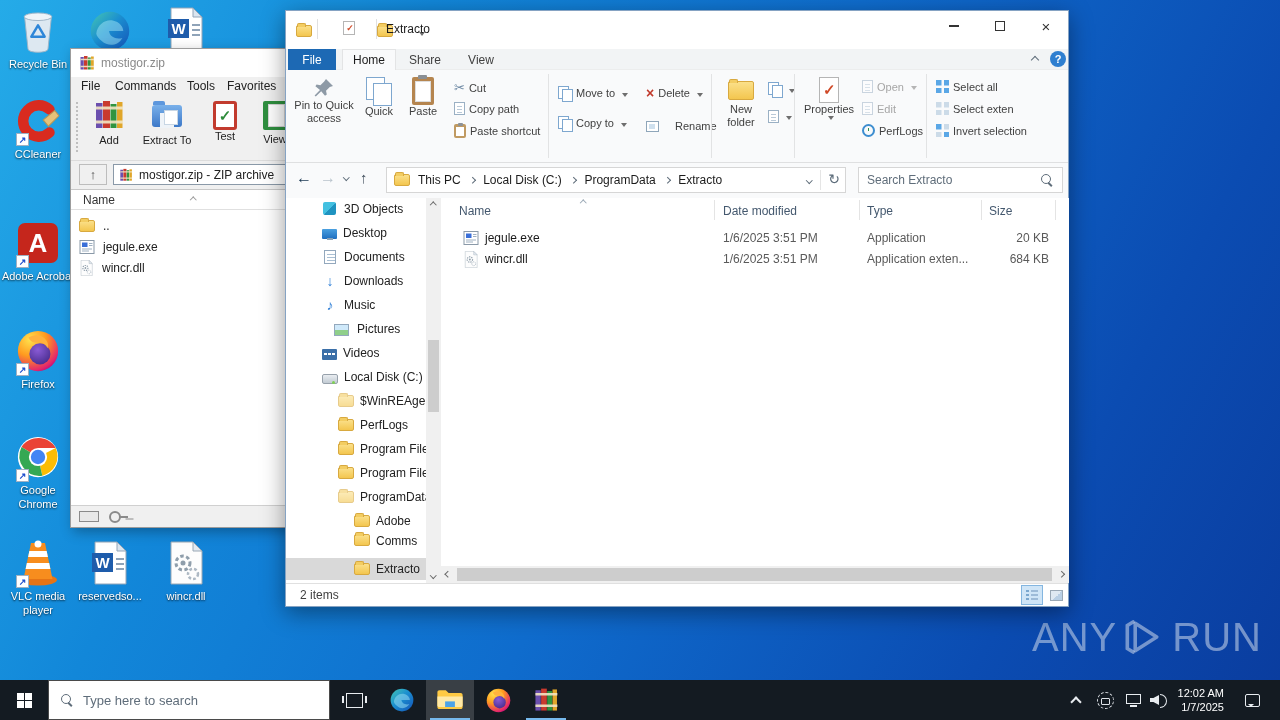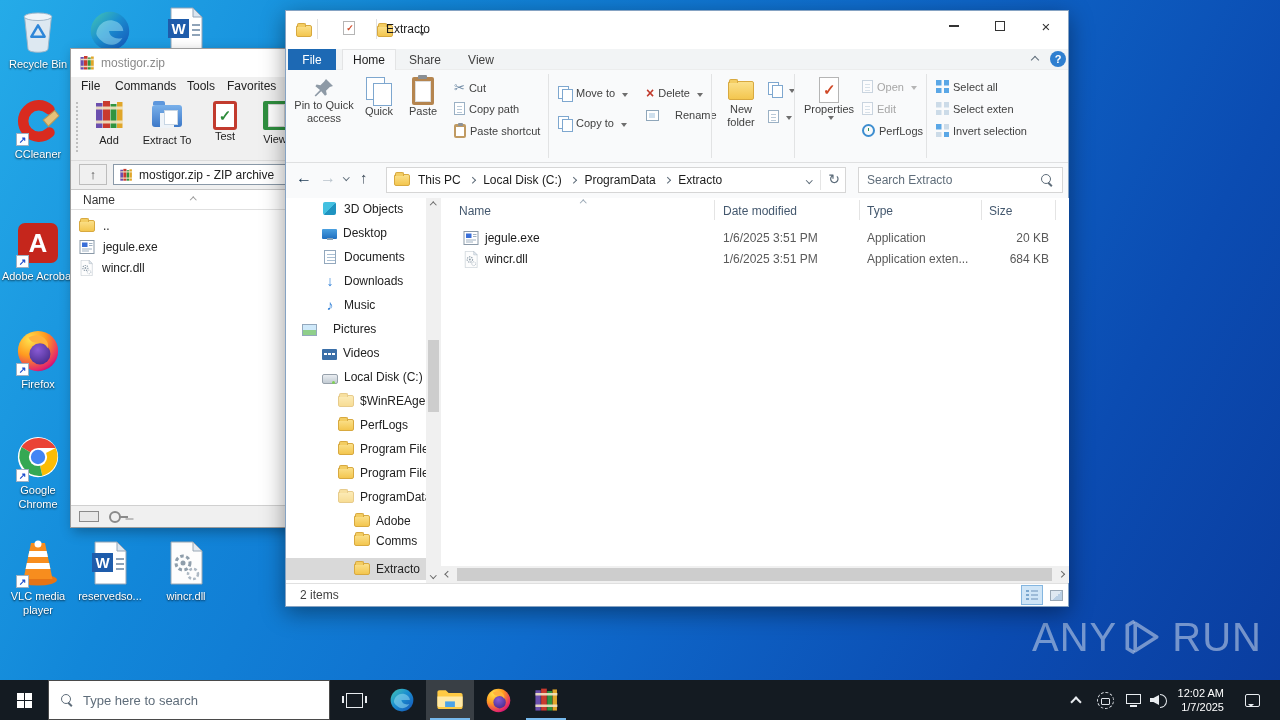--- a/index.html
+++ b/index.html
@@ -476,21 +476,21 @@
       <div class="rsm" style="left:272px;top:46px;">
         <span class="mi-pages"></span>
         <span>Copy to</span>
           <span class="car"></span>
       </div>
       <div class="rsm" style="left:360px;top:16px;">
         <span style="color:#c0392b;font-weight:bold;font-size:14px;line-height:1;">×</span>
         <span>Delete</span>
           <span class="car"></span>
       </div>
-      <div class="rsm" style="left:360px;top:39px;gap:16px;">
+      <div class="rsm" style="left:360px;top:50px;gap:16px;">
         <span class="mi-rename"></span>
         <span>Rename</span>
       </div>
       <div class="rgrouplbl" style="left:285px;">Organize</div>
       <div class="rdiv" style="left:425px;top:4px;"></div>
 
       <div class="rbig" style="left:432px;top:7px;width:46px;">
         <span class="fold big" style="margin-top:4px;"></span>
         <span style="margin-top:3px;">New folder</span>
       </div>
@@ -581,21 +581,21 @@
           <span style="white-space:nowrap;">Documents</span>
         </div>
       <div class="abs" style="left:0;top:72px;width:140px;height:22px;display:flex;align-items:center;gap:6px;padding-left:36px;">
           <span class="ni ni-dl">↓</span>
           <span style="white-space:nowrap;">Downloads</span>
         </div>
       <div class="abs" style="left:0;top:96px;width:140px;height:22px;display:flex;align-items:center;gap:6px;padding-left:36px;">
           <span class="ni ni-mus">♪</span>
           <span style="white-space:nowrap;">Music</span>
         </div>
-      <div class="abs" style="left:0;top:120px;width:140px;height:22px;display:flex;align-items:center;gap:16px;padding-left:16px;">
+      <div class="abs" style="left:0;top:120px;width:140px;height:22px;display:flex;align-items:center;gap:8px;padding-left:48px;">
           <span class="ni ni-pic"></span>
           <span style="white-space:nowrap;">Pictures</span>
         </div>
       <div class="abs" style="left:0;top:144px;width:140px;height:22px;display:flex;align-items:center;gap:6px;padding-left:36px;">
           <span class="ni ni-vid"></span>
           <span style="white-space:nowrap;">Videos</span>
         </div>
       <div class="abs" style="left:0;top:168px;width:140px;height:22px;display:flex;align-items:center;gap:6px;padding-left:36px;">
           <span class="ni ni-drive"></span>
           <span style="white-space:nowrap;">Local Disk (C:)</span>

